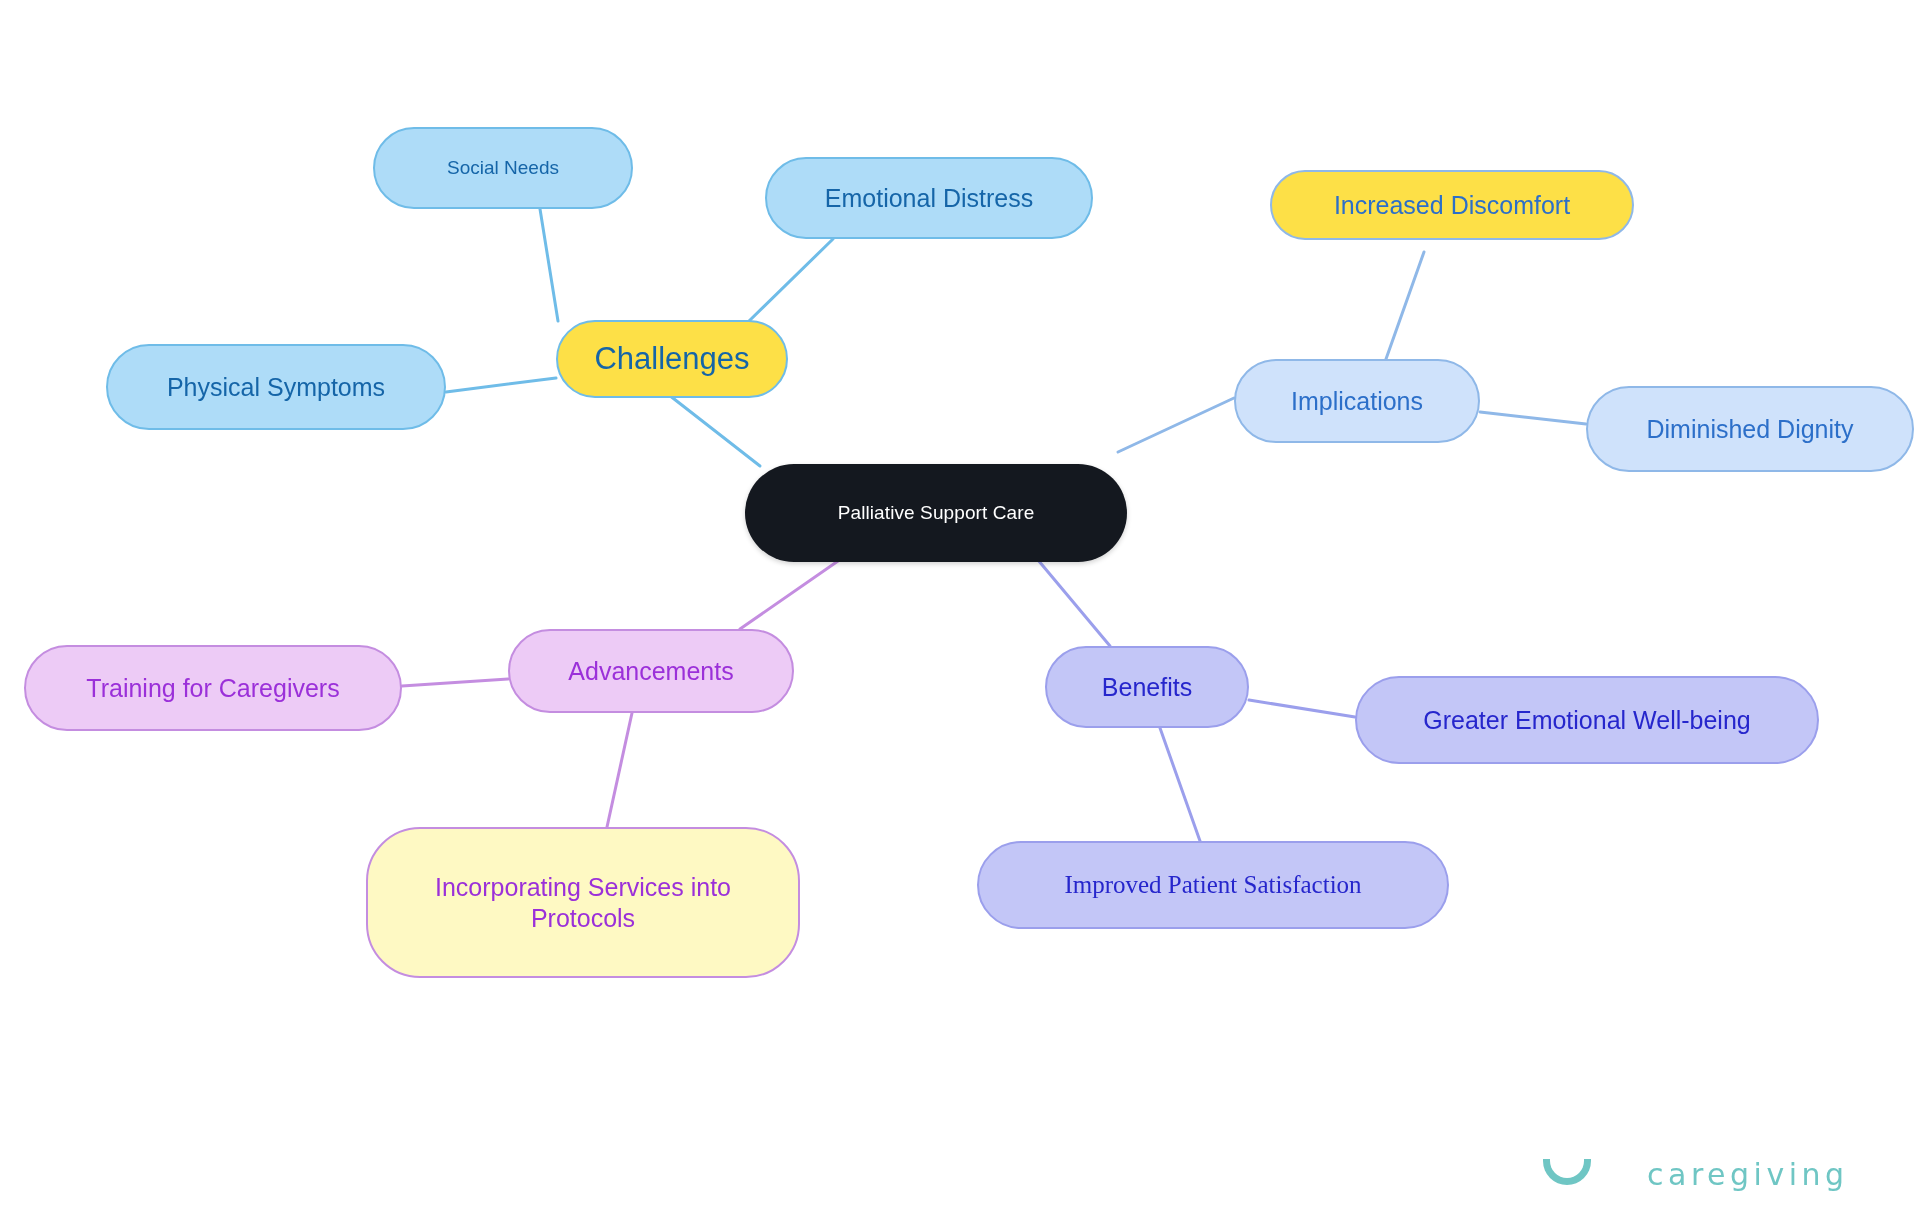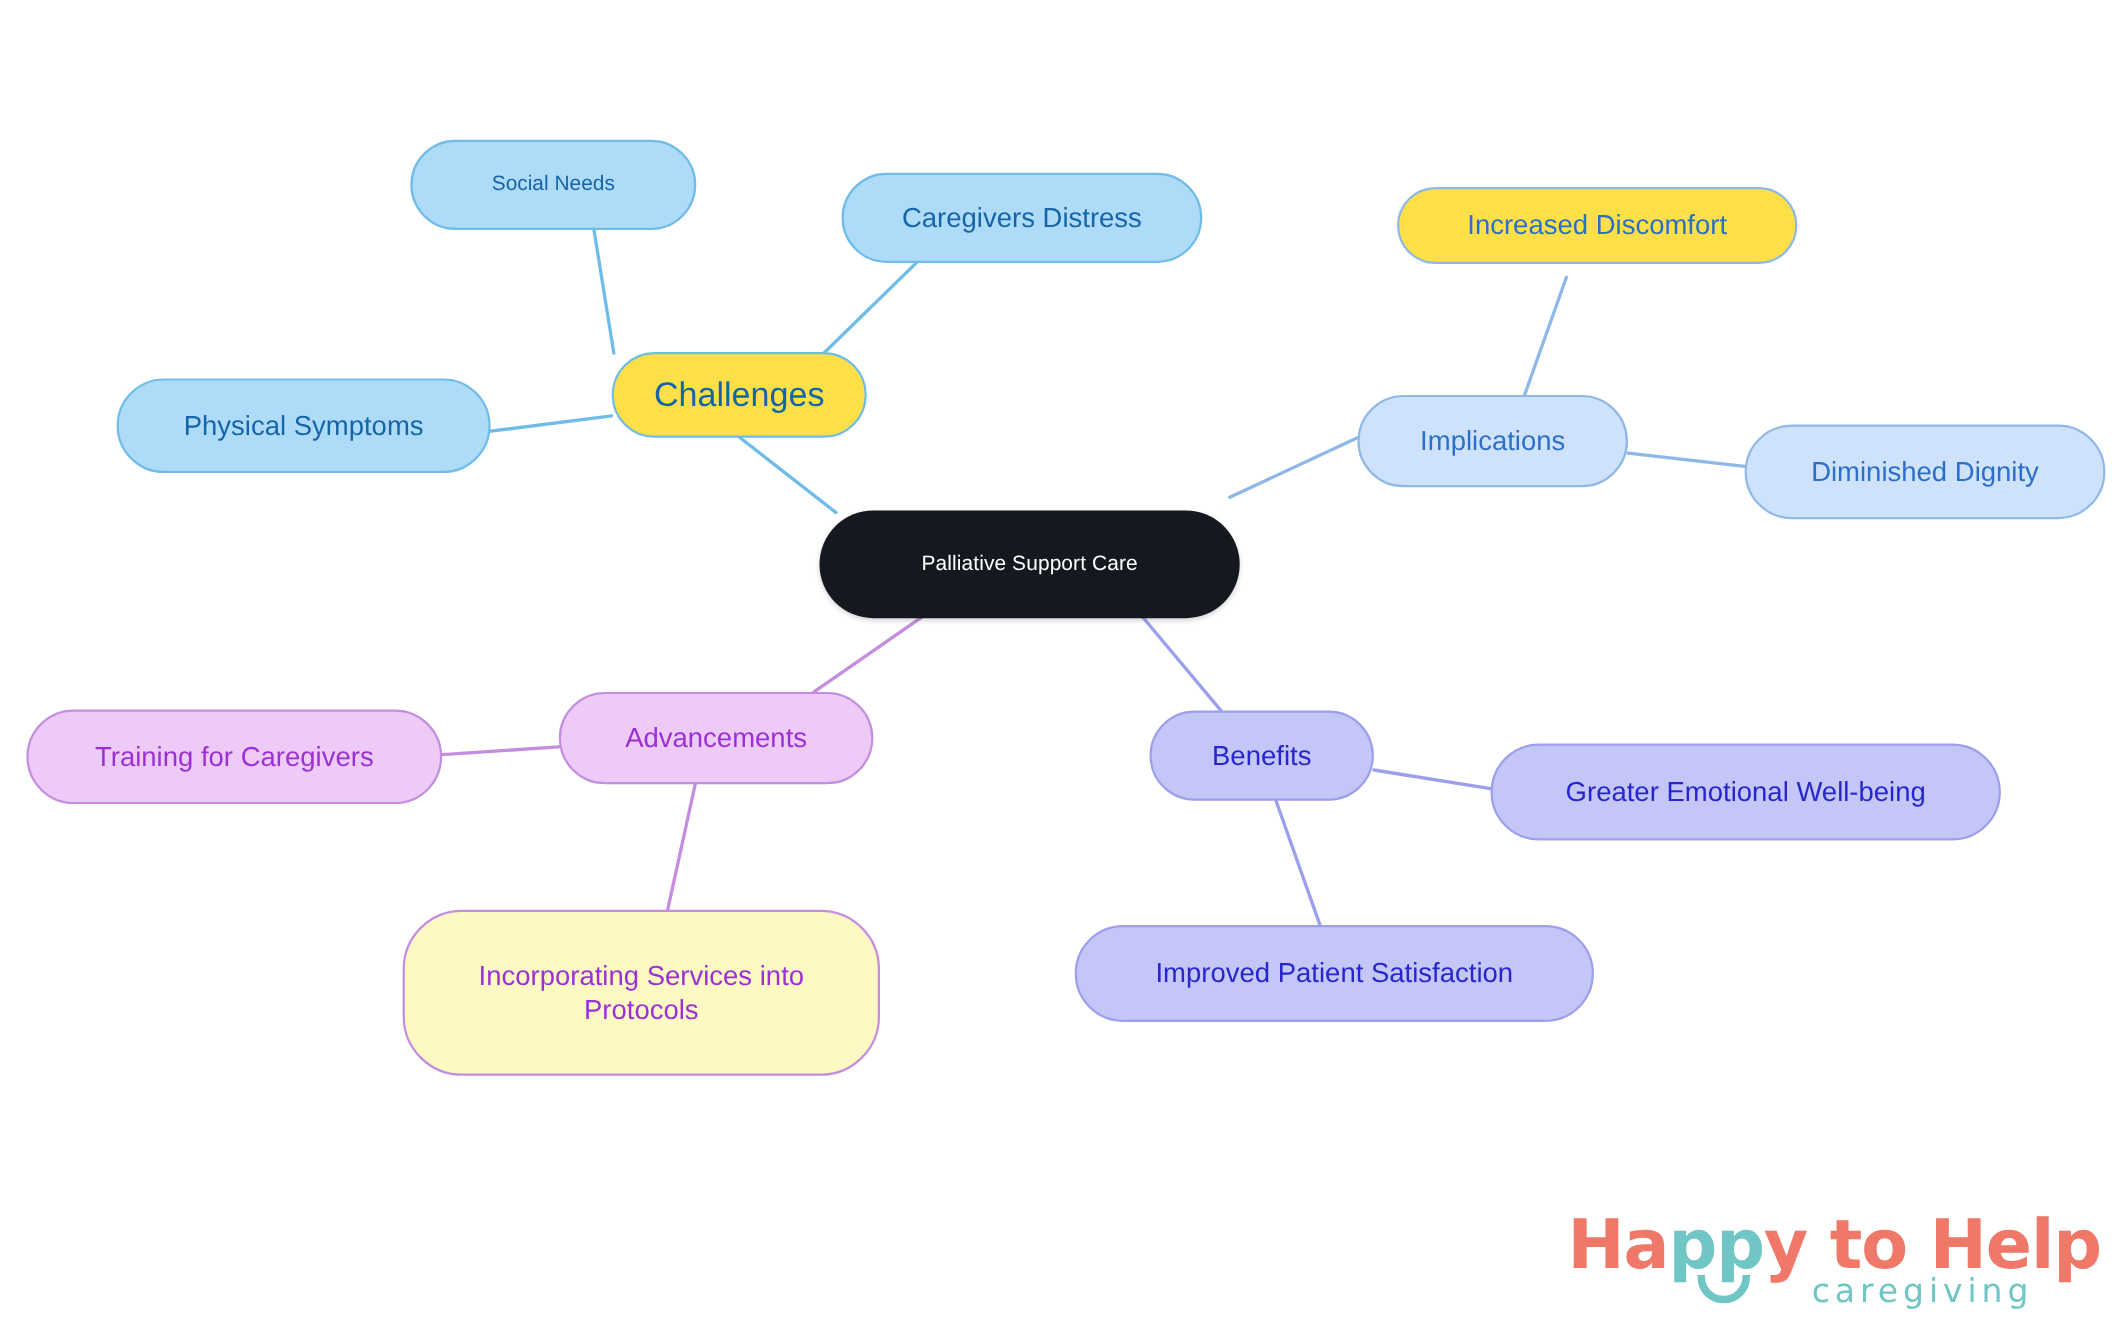--- a/index.html
+++ b/index.html
@@ -113,33 +113,32 @@
       <path d="M 1160 728 L 1200 841" stroke="#9B9FEC" stroke-width="3" fill="none" stroke-linecap="round"></path>
       <path d="M 838 561 L 740 629" stroke="#C48DE0" stroke-width="3" fill="none" stroke-linecap="round"></path>
       <path d="M 508 679 L 402 686" stroke="#C48DE0" stroke-width="3" fill="none" stroke-linecap="round"></path>
       <path d="M 632 713 L 607 827" stroke="#C48DE0" stroke-width="3" fill="none" stroke-linecap="round"></path>
     </svg>
 
   <div id="node-layer">
       <div class="node node-root" style="left: 745px; top: 464px; width: 382px; height: 98px; font-size: 19px; background: rgb(20, 24, 31); color: rgb(255, 255, 255); border: none;">Palliative Support Care</div>
       <div class="node" style="left: 556px; top: 320px; width: 232px; height: 78px; font-size: 31px; background: #fde047; color: rgb(21, 101, 168); border-color: rgb(111, 188, 232);">Challenges</div>
       <div class="node" style="left: 373px; top: 127px; width: 260px; height: 82px; font-size: 19px; background: rgb(174, 220, 248); color: rgb(21, 101, 168); border-color: rgb(111, 188, 232);">Social Needs</div>
-      <div class="node" style="left: 765px; top: 157px; width: 328px; height: 82px; font-size: 25px; background: rgb(174, 220, 248); color: rgb(21, 101, 168); border-color: rgb(111, 188, 232);">Caregivers Distress</div>
+      <div class="node" style="left: 765px; top: 157px; width: 328px; height: 82px; font-size: 25px; background: rgb(174, 220, 248); color: rgb(21, 101, 168); border-color: rgb(111, 188, 232);">Emotional Distress</div>
       <div class="node" style="left: 106px; top: 344px; width: 340px; height: 86px; font-size: 25px; background: rgb(174, 220, 248); color: rgb(21, 101, 168); border-color: rgb(111, 188, 232);">Physical Symptoms</div>
       <div class="node" style="left: 1234px; top: 359px; width: 246px; height: 84px; font-size: 25px; background: rgb(207, 226, 251); color: rgb(44, 111, 201); border-color: rgb(143, 184, 232);">Implications</div>
       <div class="node" style="left: 1270px; top: 170px; width: 364px; height: 70px; font-size: 25px; background: #fde047; color: rgb(44, 111, 201); border-color: rgb(143, 184, 232);">Increased Discomfort</div>
       <div class="node" style="left: 1586px; top: 386px; width: 328px; height: 86px; font-size: 25px; background: rgb(207, 226, 251); color: rgb(44, 111, 201); border-color: rgb(143, 184, 232);">Diminished Dignity</div>
       <div class="node" style="left: 1045px; top: 646px; width: 204px; height: 82px; font-size: 25px; background: rgb(195, 198, 247); color: rgb(38, 38, 204); border-color: rgb(155, 159, 236);">Benefits</div>
       <div class="node" style="left: 1355px; top: 676px; width: 464px; height: 88px; font-size: 25px; background: rgb(195, 198, 247); color: rgb(38, 38, 204); border-color: rgb(155, 159, 236);">Greater Emotional Well-being</div>
-      <div class="node" style="left: 977px; top: 841px; width: 472px; height: 88px; font-size: 25px; background: rgb(195, 198, 247); color: rgb(38, 38, 204); border-color: rgb(155, 159, 236);">Improved Patient Satisfaction</div>
+      <div class="node" style="left: 977px; top: 841px; width: 472px; height: 88px; font-size: 25px; background: rgb(195, 198, 247); color: rgb(38, 38, 204); border-color: rgb(155, 159, 236); font-family: Liberation Serif, serif;">Improved Patient Satisfaction</div>
       <div class="node" style="left: 508px; top: 629px; width: 286px; height: 84px; font-size: 25px; background: rgb(237, 203, 246); color: rgb(155, 48, 217); border-color: rgb(196, 141, 224);">Advancements</div>
       <div class="node" style="left: 24px; top: 645px; width: 378px; height: 86px; font-size: 25px; background: rgb(237, 203, 246); color: rgb(155, 48, 217); border-color: rgb(196, 141, 224);">Training for Caregivers</div>
       <div class="node two-line" style="left: 366px; top: 827px; width: 434px; height: 151px; font-size: 25px; background: #fef9c3; color: rgb(155, 48, 217); border-color: rgb(196, 141, 224); text-align: center;">Incorporating Services into
 Protocols</div>
     </div>
 
   <div id="logo">
-    <div class="logo-wordmark"><span class="logo-coral">Ha</span><span class="logo-teal">pp</span><span class="logo-coral">y to Help</span></div>
     <div class="logo-smile"></div>
     <div class="logo-sub">caregiving</div>
   </div>
 
 </div>
 
 </body></html>

